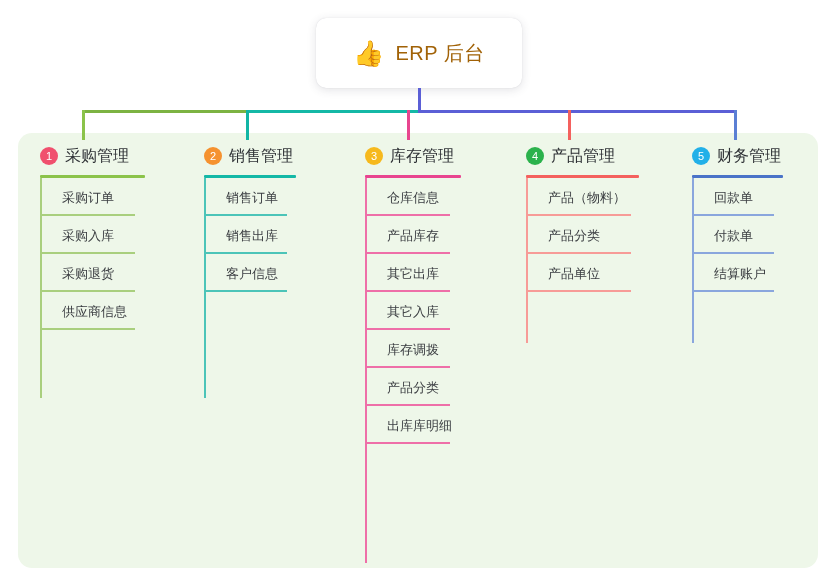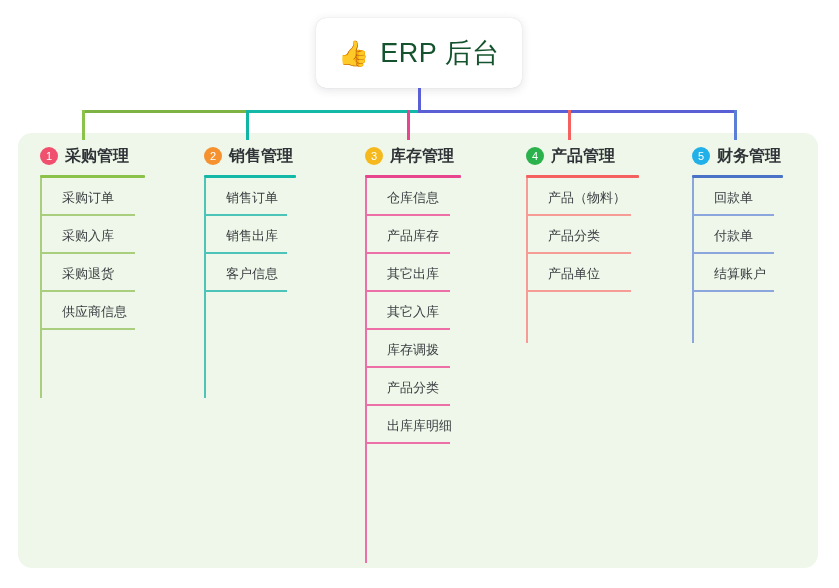--- a/index.html
+++ b/index.html
@@ -34,22 +34,22 @@
     align-items: center;
     justify-content: center;
     box-sizing: border-box;
   }
   .root-card .root-emoji {
     font-size: 25px;
     line-height: 1;
     margin-right: 11px;
   }
   .root-card .root-title {
-    font-size: 27px;
-    color: #14532d;
+    font-size: 20px;
+    color: #a16207;
     letter-spacing: 0.5px;
     white-space: nowrap;
   }
 
   
   .panel {
     position: absolute;
     left: 18px;
     top: 133px;
     width: 800px;
@@ -81,21 +81,20 @@
     color: #ffffff;
     font-size: 11px;
     line-height: 18px;
     text-align: center;
     flex: 0 0 auto;
     margin-right: 7px;
   }
   .col-title {
     font-size: 16px;
     color: #2f3236;
-    font-weight: bold;
   }
   .col-rule {
     height: 3px;
     margin-top: 6px;
     border-radius: 1px;
   }
 
   
   .leaves {
     position: relative;

